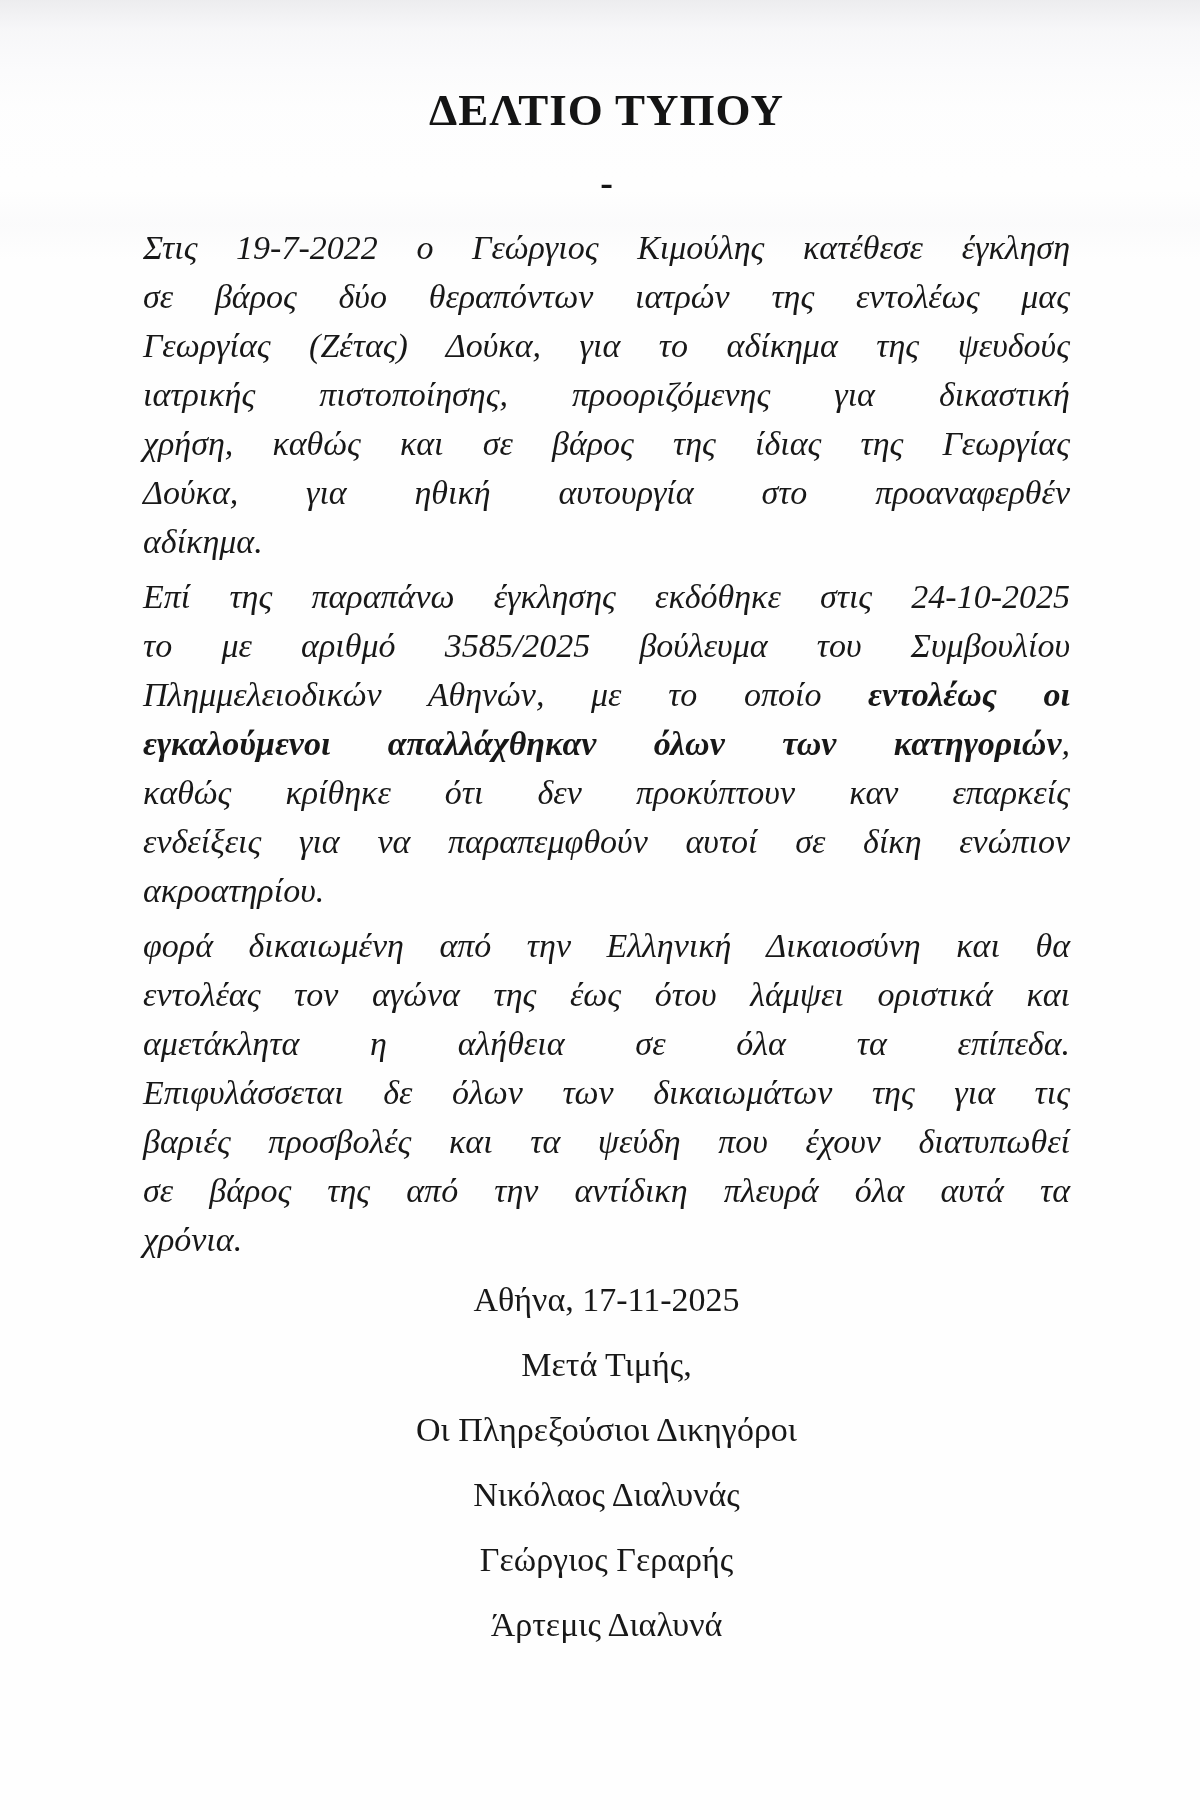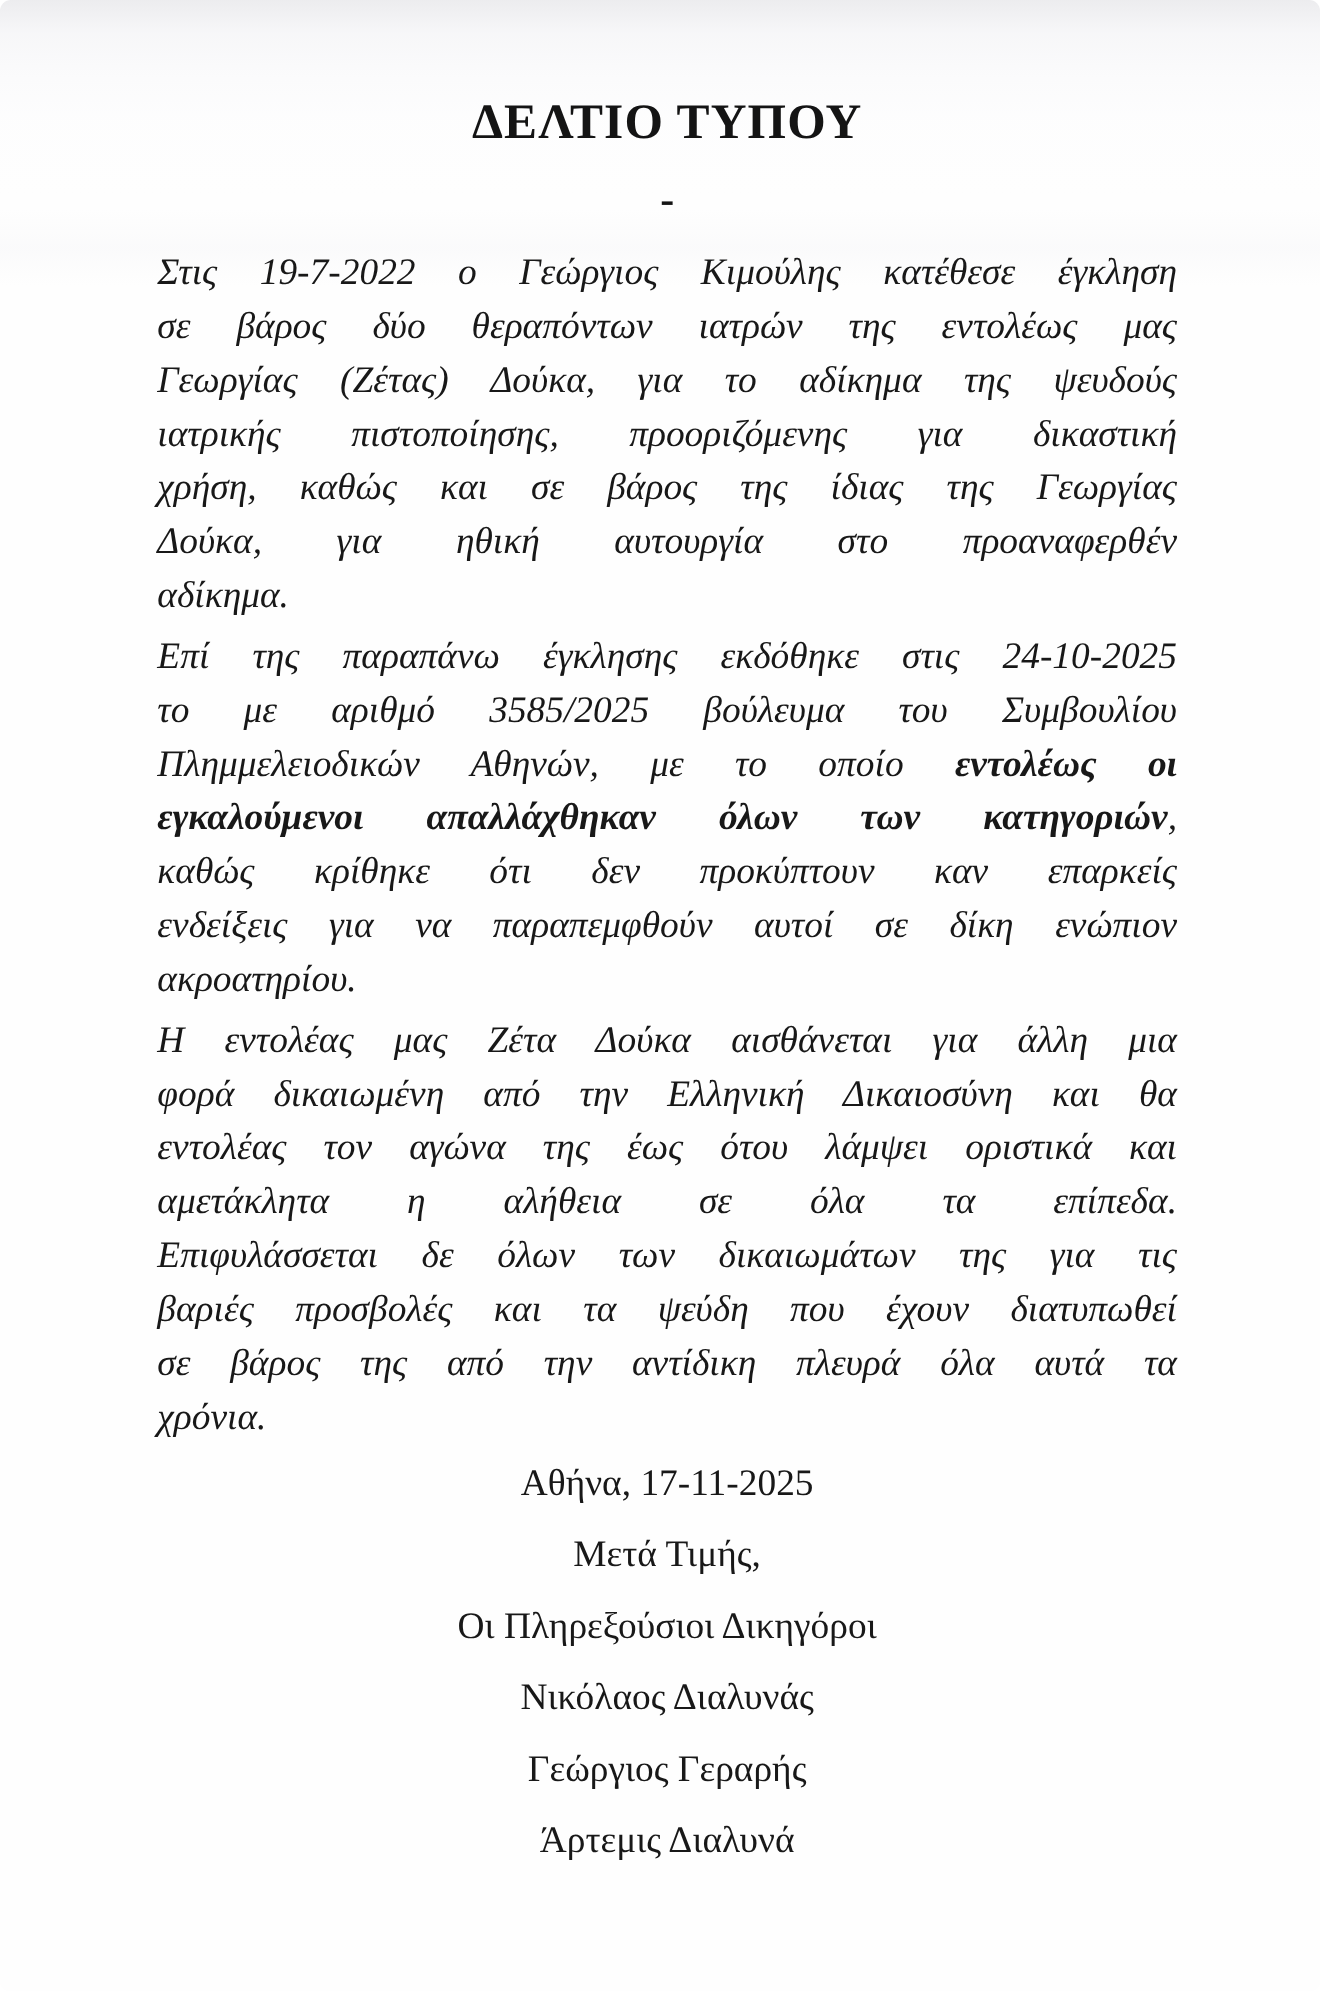--- a/index.html
+++ b/index.html
@@ -21,21 +21,20 @@
         rgba(222,222,226,0.55) 0px,
         rgba(236,236,240,0.40) 30px,
         rgba(244,244,247,0.30) 70px,
         rgba(250,250,252,0.18) 110px,
         rgba(255,255,255,0) 180px),
       linear-gradient(180deg,
         rgba(240,240,243,0.0) 190px,
         rgba(240,240,243,0.25) 225px,
         rgba(255,255,255,0) 260px),
       #fefefe;
-    border-radius: 10px;
   }
   .title {
     margin: 0;
     font-size: 45px;
     line-height: 56px;
     font-weight: bold;
     text-align: center;
     letter-spacing: 1px;
     color: #141414;
   }
@@ -94,21 +93,20 @@
       <div class="paragraph">
         <div class="line"><span>Επί της παραπάνω έγκλησης εκδόθηκε στις 24-10-2025</span></div>
         <div class="line"><span>το με αριθμό 3585/2025 βούλευμα του Συμβουλίου</span></div>
         <div class="line"><span>Πλημμελειοδικών Αθηνών, με το οποίο </span><span class="bold">εντολέως οι</span></div>
         <div class="line"><span class="bold">εγκαλούμενοι απαλλάχθηκαν όλων των κατηγοριών</span><span>,</span></div>
         <div class="line"><span>καθώς κρίθηκε ότι δεν προκύπτουν καν επαρκείς</span></div>
         <div class="line"><span>ενδείξεις για να παραπεμφθούν αυτοί σε δίκη ενώπιον</span></div>
         <div class="line para-last"><span>ακροατηρίου.</span></div>
       </div>
       <div class="paragraph">
-        <div class="line"><span>Η εντολέας μας Ζέτα Δούκα αισθάνεται για άλλη μια</span></div>
         <div class="line"><span>φορά δικαιωμένη από την Ελληνική Δικαιοσύνη και θα</span></div>
         <div class="line"><span>εντολέας τον αγώνα της έως ότου λάμψει οριστικά και</span></div>
         <div class="line"><span>αμετάκλητα η αλήθεια σε όλα τα επίπεδα.</span></div>
         <div class="line"><span>Επιφυλάσσεται δε όλων των δικαιωμάτων της για τις</span></div>
         <div class="line"><span>βαριές προσβολές και τα ψεύδη που έχουν διατυπωθεί</span></div>
         <div class="line"><span>σε βάρος της από την αντίδικη πλευρά όλα αυτά τα</span></div>
         <div class="line para-last"><span>χρόνια.</span></div>
       </div>
     </div>
 

